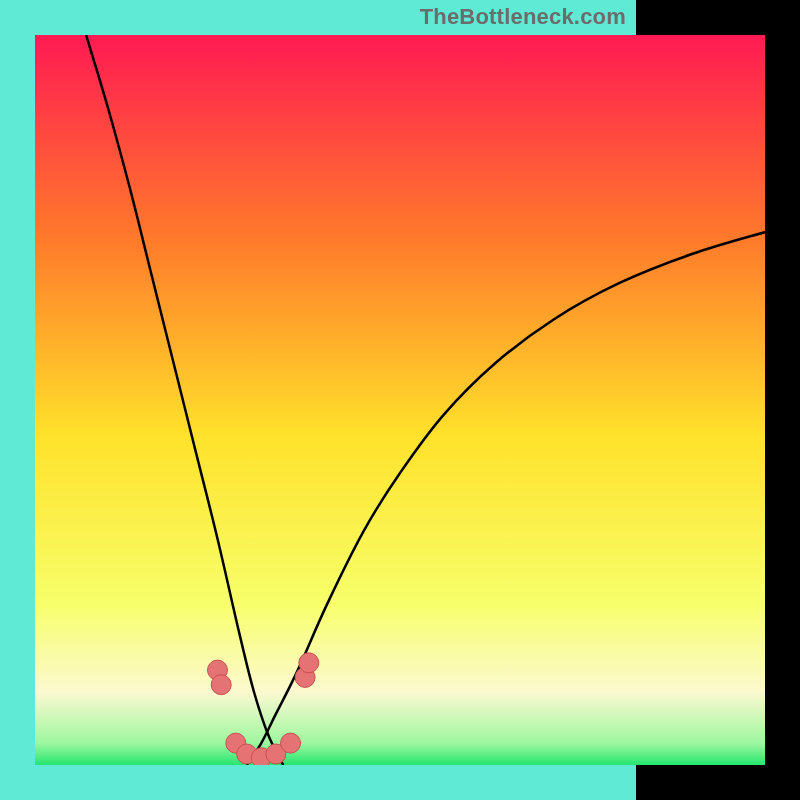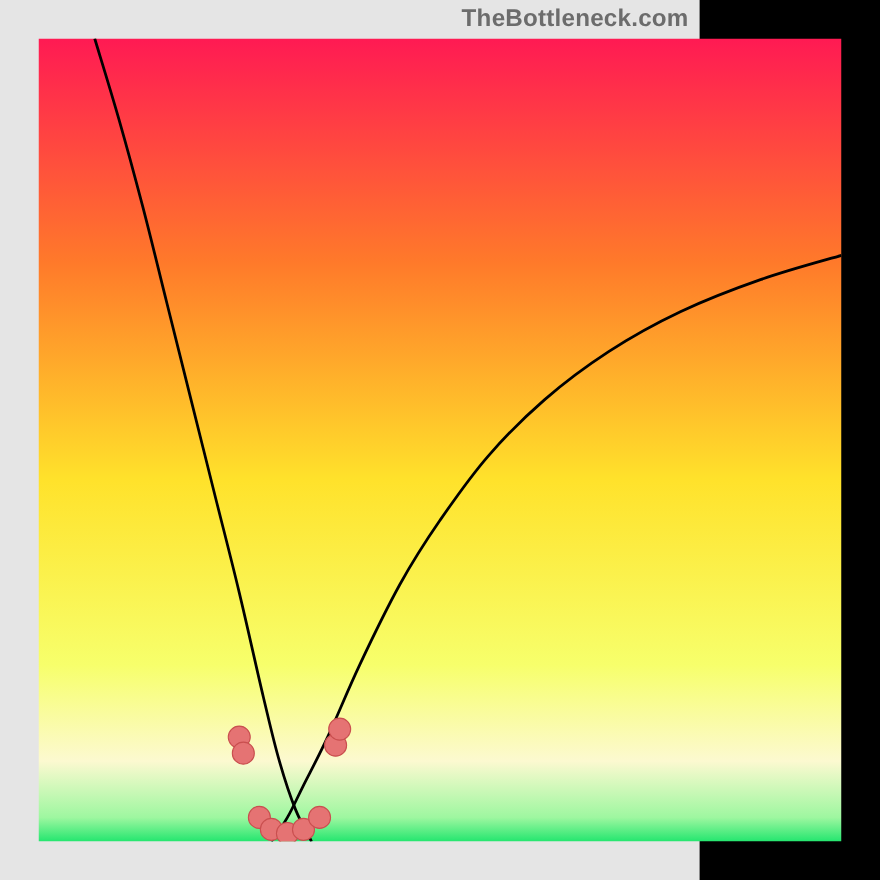--- a/index.html
+++ b/index.html
@@ -8,21 +8,21 @@
     width: 800px;
     height: 800px;
     background: #000;
     overflow: hidden;
     font-family: Arial, Helvetica, sans-serif;
   }
   .frame {
     position: relative;
     width: 636px;
     height: 800px;
-    background: #e5e5e5;
+    background: #5eead4;
   }
   .watermark {
     position: absolute;
     top: 4px;
     right: 10px;
     color: #6c6c6c;
     font-size: 22px;
     font-weight: 600;
     letter-spacing: 0.2px;
     z-index: 10;

